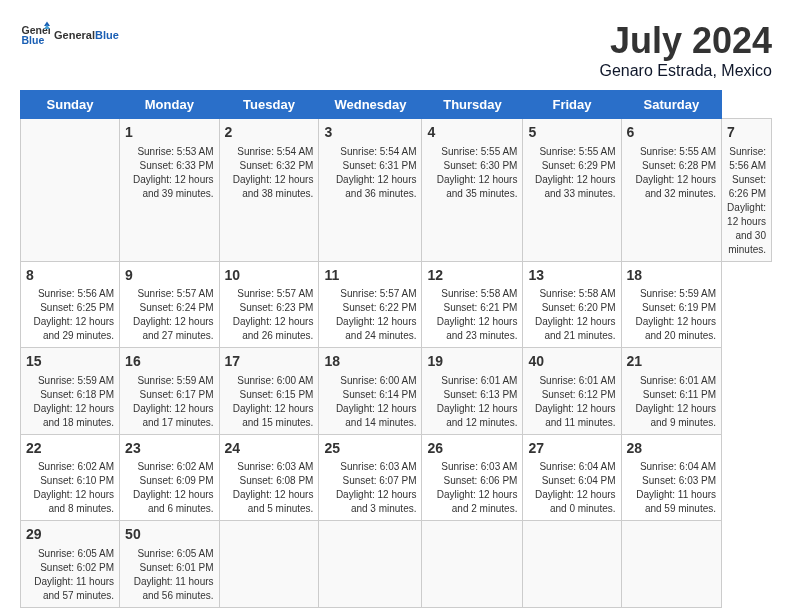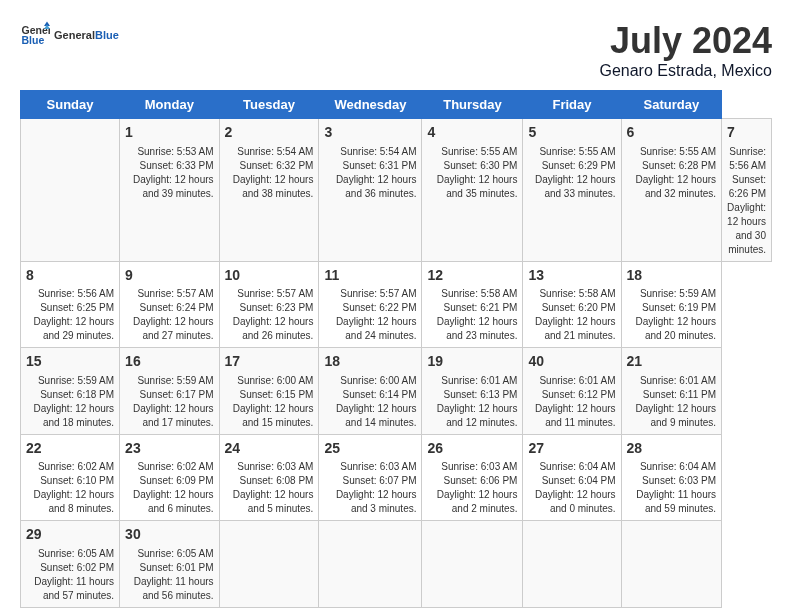--- a/index.html
+++ b/index.html
@@ -326,21 +326,21 @@
       </tr>
       <tr>
         <td>
           <span class="day-number">29</span>
           <div class="day-info" style="white-space: pre-line;">Sunrise: 6:05 AM
 Sunset: 6:02 PM
 Daylight: 11 hours
 and 57 minutes.</div>
         </td>
         <td>
-          <span class="day-number">30</span>
+          <span class="day-number">50</span>
           <div class="day-info" style="white-space: pre-line;">Sunrise: 6:05 AM
 Sunset: 6:01 PM
 Daylight: 11 hours
 and 56 minutes.</div>
         </td>
         <td class="empty-cell"></td>
         <td class="empty-cell"></td>
         <td class="empty-cell"></td>
         <td class="empty-cell"></td>
         <td class="empty-cell"></td>

